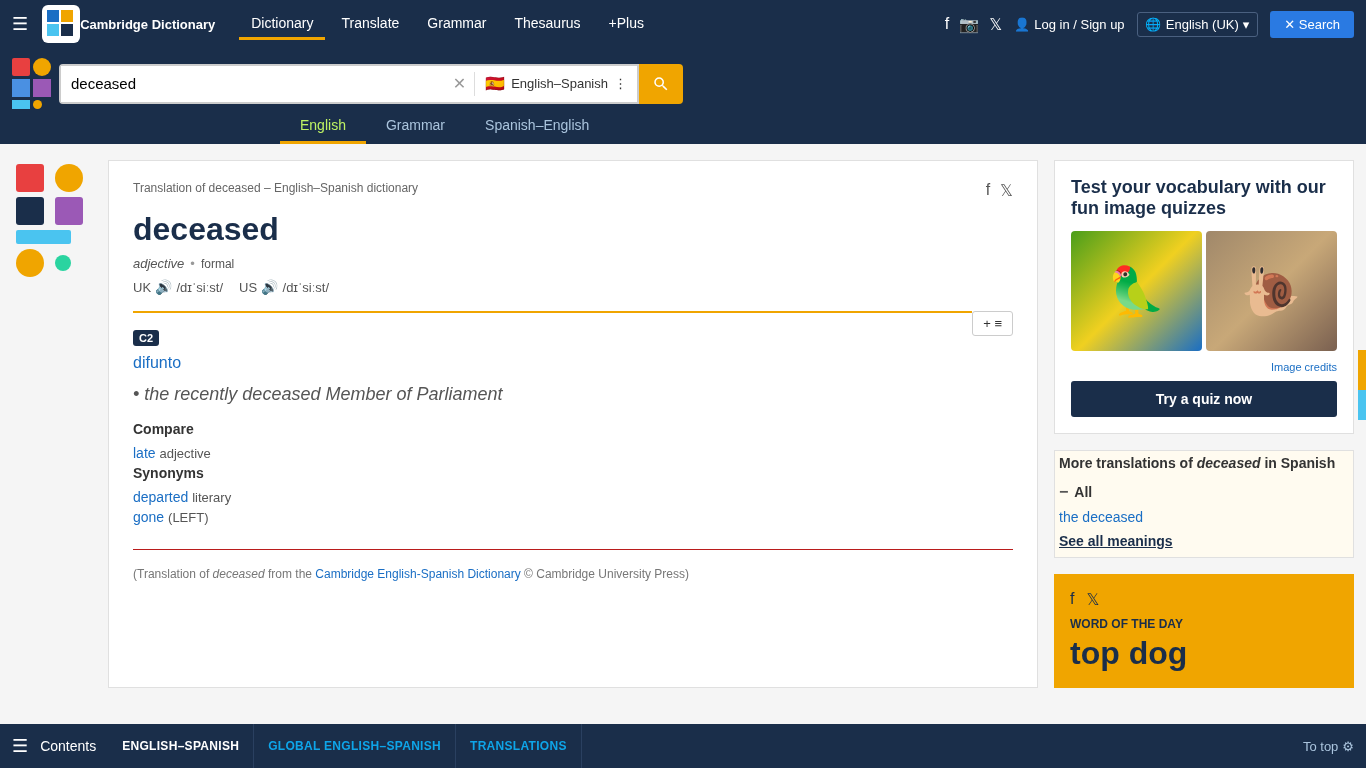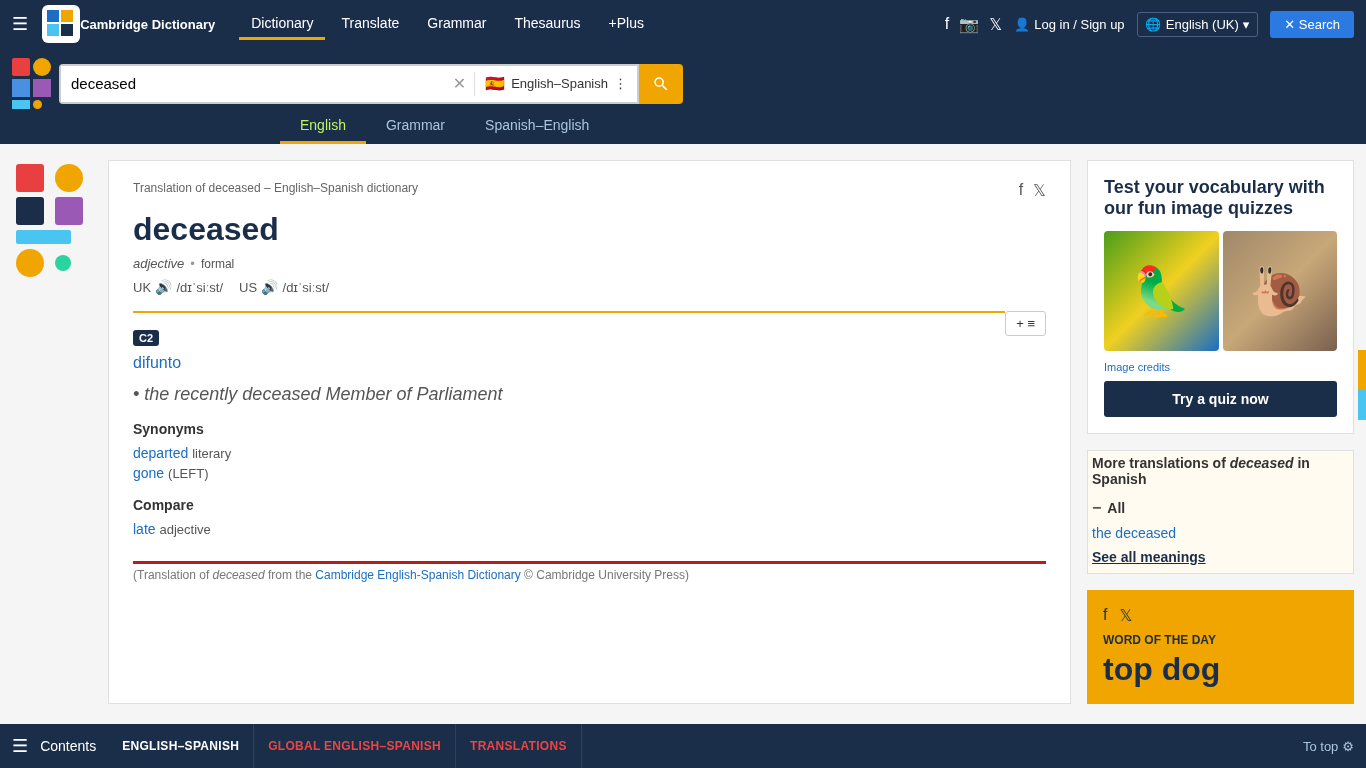--- a/index.html
+++ b/index.html
@@ -80,21 +80,21 @@
       gap: 16px;
     }
     .left-decor {
       width: 80px; flex-shrink: 0;
     }
     .center-content {
       flex: 1; background: white; border: 1px solid #e0e0e0; padding: 20px 24px;
       min-width: 0;
     }
     .right-sidebar {
-      width: 267px; flex-shrink: 0;
+      width: 300px; flex-shrink: 0;
     }
 
     
     .breadcrumb { font-size: 12px; color: #666; margin-bottom: 16px; }
     .share-icons { float: right; display: flex; gap: 10px; }
     .share-icon { color: #555; font-size: 16px; cursor: pointer; }
 
     
     .word-heading { font-size: 32px; font-weight: bold; color: #1a2e4a; margin-bottom: 8px; }
     .word-meta { font-size: 13px; color: #555; margin-bottom: 8px; display: flex; align-items: center; gap: 6px; }
@@ -132,21 +132,21 @@
     .section-title { font-size: 14px; font-weight: bold; color: #333; margin-bottom: 8px; }
     .synonym-row { font-size: 14px; margin-bottom: 4px; }
     .synonym-link { color: #1a6ec4; text-decoration: none; cursor: pointer; }
     .synonym-tag { color: #555; font-size: 13px; }
 
     .compare-row { font-size: 14px; margin-bottom: 4px; }
     .compare-link { color: #1a6ec4; text-decoration: none; cursor: pointer; }
     .compare-tag { color: #555; font-size: 13px; }
 
     .source-note {
-      font-size: 12px; color: #777; margin-top: 24px; border-top: 3px solid #b91c1c; padding-top: 4px;
+      font-size: 12px; color: #777; margin-top: 24px; border-top: 1px solid #b91c1c; padding-top: 17px;
     }
     .source-note a { color: #1a6ec4; }
 
     
     .bottom-translation-banner {
       background: #f0a500; padding: 12px 24px; font-size: 13px; font-weight: bold;
       color: #1a2e4a; text-transform: uppercase; letter-spacing: 0.5px;
     }
 
     
@@ -155,21 +155,21 @@
     .quiz-images { display: flex; gap: 4px; margin-bottom: 10px; height: 120px; }
     .quiz-img-parrot {
       flex: 1; background: linear-gradient(135deg, #4a9e1a 0%, #f0d020 50%, #1a6ec4 100%);
       border-radius: 4px; overflow: hidden; display: flex; align-items: center; justify-content: center;
     }
     .quiz-img-snail {
       flex: 1; background: linear-gradient(135deg, #a0886a 0%, #c8a878 50%, #7a6050 100%);
       border-radius: 4px; overflow: hidden; display: flex; align-items: center; justify-content: center;
     }
     .quiz-img-icon { font-size: 48px; }
-    .image-credits { font-size: 11px; color: #1a6ec4; cursor: pointer; margin-bottom: 8px; }
+    .image-credits { font-size: 11px; color: #1a6ec4; text-align: right; cursor: pointer; margin-bottom: 8px; }
     .try-quiz-btn {
       background: #1a2e4a; color: white; border: none; padding: 10px 20px;
       width: 100%; cursor: pointer; font-size: 14px; font-weight: bold; border-radius: 3px;
     }
 
     
     .more-trans-box { background: #fffbf0; border: 1px solid #e0e0e0; padding: 4px; margin-bottom: 16px; }
     .more-trans-title { font-size: 14px; font-weight: bold; color: #333; margin-bottom: 12px; }
     .more-trans-title em { font-style: italic; }
     .all-toggle { display: flex; align-items: center; gap: 6px; font-size: 14px; font-weight: bold; color: #333; margin-bottom: 8px; cursor: pointer; }
@@ -188,21 +188,21 @@
     
     .bottom-bar {
       position: fixed; bottom: 0; left: 0; right: 0;
       background: #1a2e4a; display: flex; align-items: center; height: 44px;
       padding: 0 12px; gap: 12px; z-index: 100;
     }
     .bottom-hamburger { color: white; font-size: 18px; cursor: pointer; }
     .bottom-contents { color: white; font-size: 14px; cursor: pointer; }
     .bottom-tabs { display: flex; gap: 0; flex: 1; }
     .bottom-tab {
-      color: #ef4444; font-size: 12px; padding: 0 14px; text-transform: uppercase;
+      color: #0ea5e9; font-size: 12px; padding: 0 14px; text-transform: uppercase;
       font-weight: bold; cursor: pointer; letter-spacing: 0.3px; white-space: nowrap;
       border-right: 1px solid #2a4060; height: 44px; display: flex; align-items: center;
     }
     .bottom-tab.active { color: white; }
     .bottom-right { margin-left: auto; display: flex; align-items: center; gap: 8px; }
     .to-top-btn { color: #aac4dd; font-size: 13px; cursor: pointer; display: flex; align-items: center; gap: 4px; }
   </style>
 </head>
 <body>
 
@@ -335,37 +335,37 @@
       <button class="add-list-btn">+ ≡</button>
       <hr class="divider-line">
     </div>
 
     <span class="level-badge">C2</span>
 
     <p class="translation-spanish">difunto</p>
 
     <p class="example-sentence">the recently deceased Member of Parliament</p>
 
+    <div style="margin-top:16px;">
+      <p class="section-title">Compare</p>
+      <div class="compare-row">
+        <a class="compare-link">late</a>
+        <span class="compare-tag"> adjective</span>
+      </div>
+    </div>
+
     <div>
       <p class="section-title">Synonyms</p>
       <div class="synonym-row">
         <a class="synonym-link">departed</a>
         <span class="synonym-tag"> literary</span>
       </div>
       <div class="synonym-row">
         <a class="synonym-link">gone</a>
         <span class="synonym-tag"> (LEFT)</span>
-      </div>
-    </div>
-
-    <div style="margin-top:16px;">
-      <p class="section-title">Compare</p>
-      <div class="compare-row">
-        <a class="compare-link">late</a>
-        <span class="compare-tag"> adjective</span>
       </div>
     </div>
 
     <p class="source-note">
       (Translation of <em>deceased</em> from the <a>Cambridge English-Spanish Dictionary</a> © Cambridge University Press)
     </p>
 
   </div>
 
   <div class="right-sidebar">

